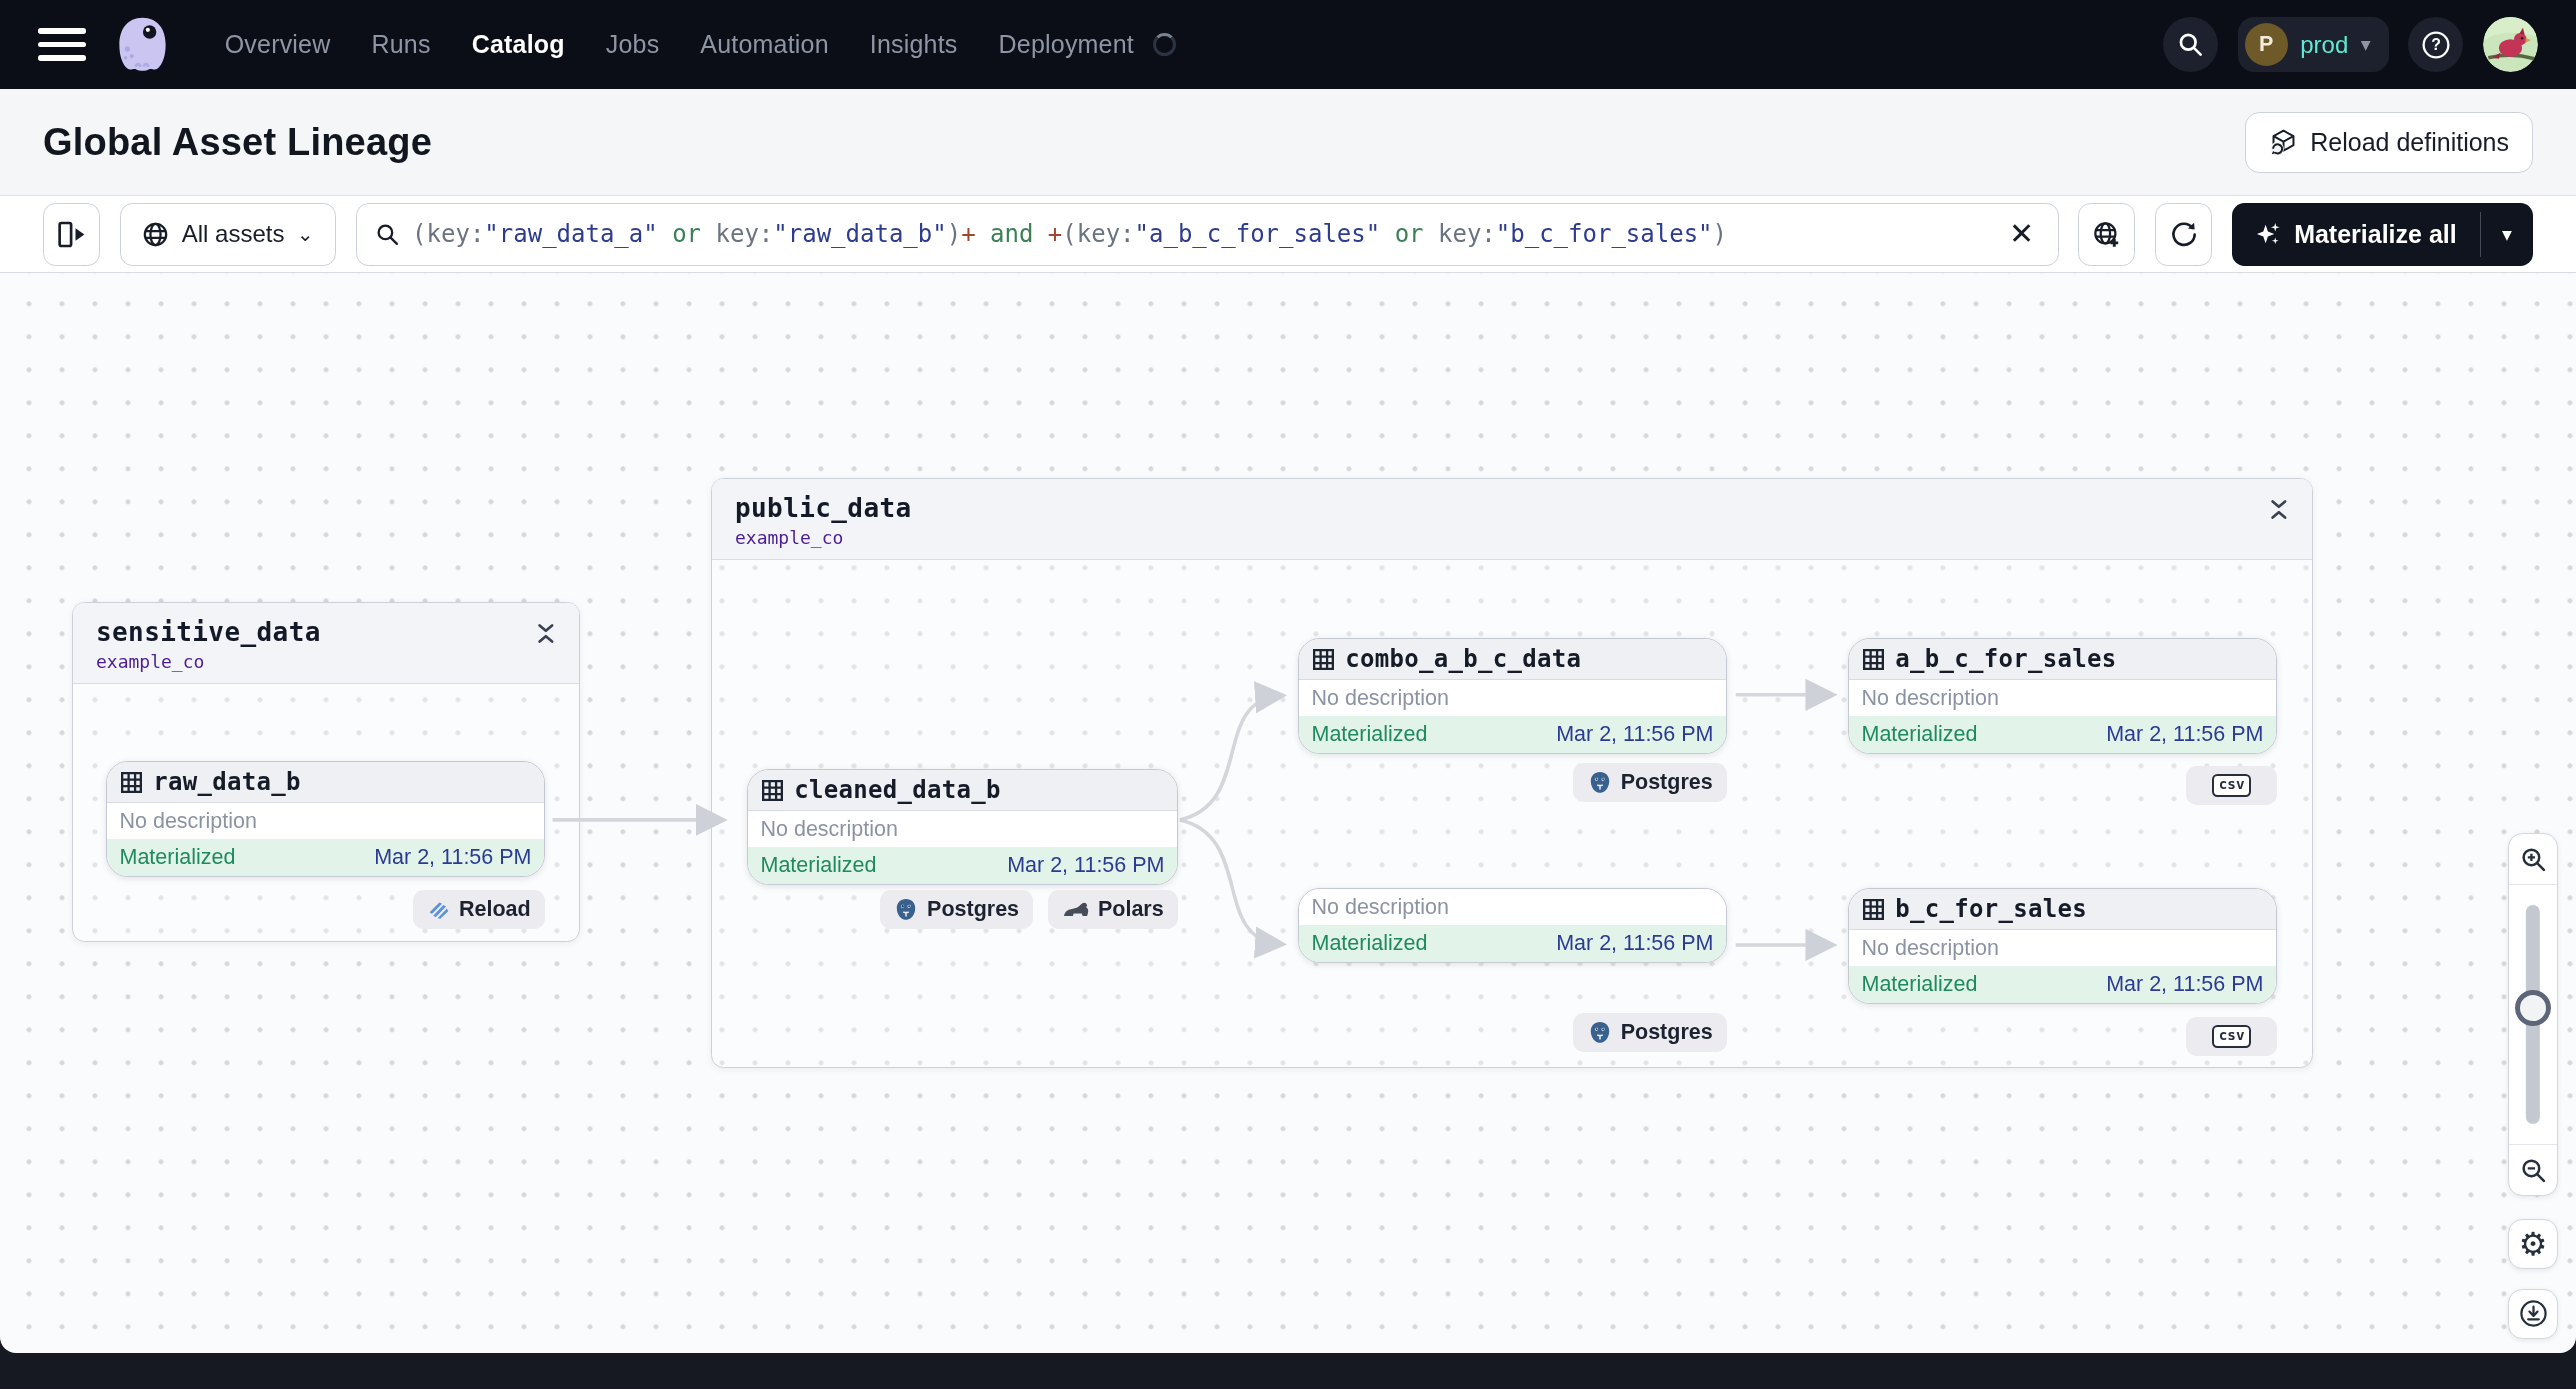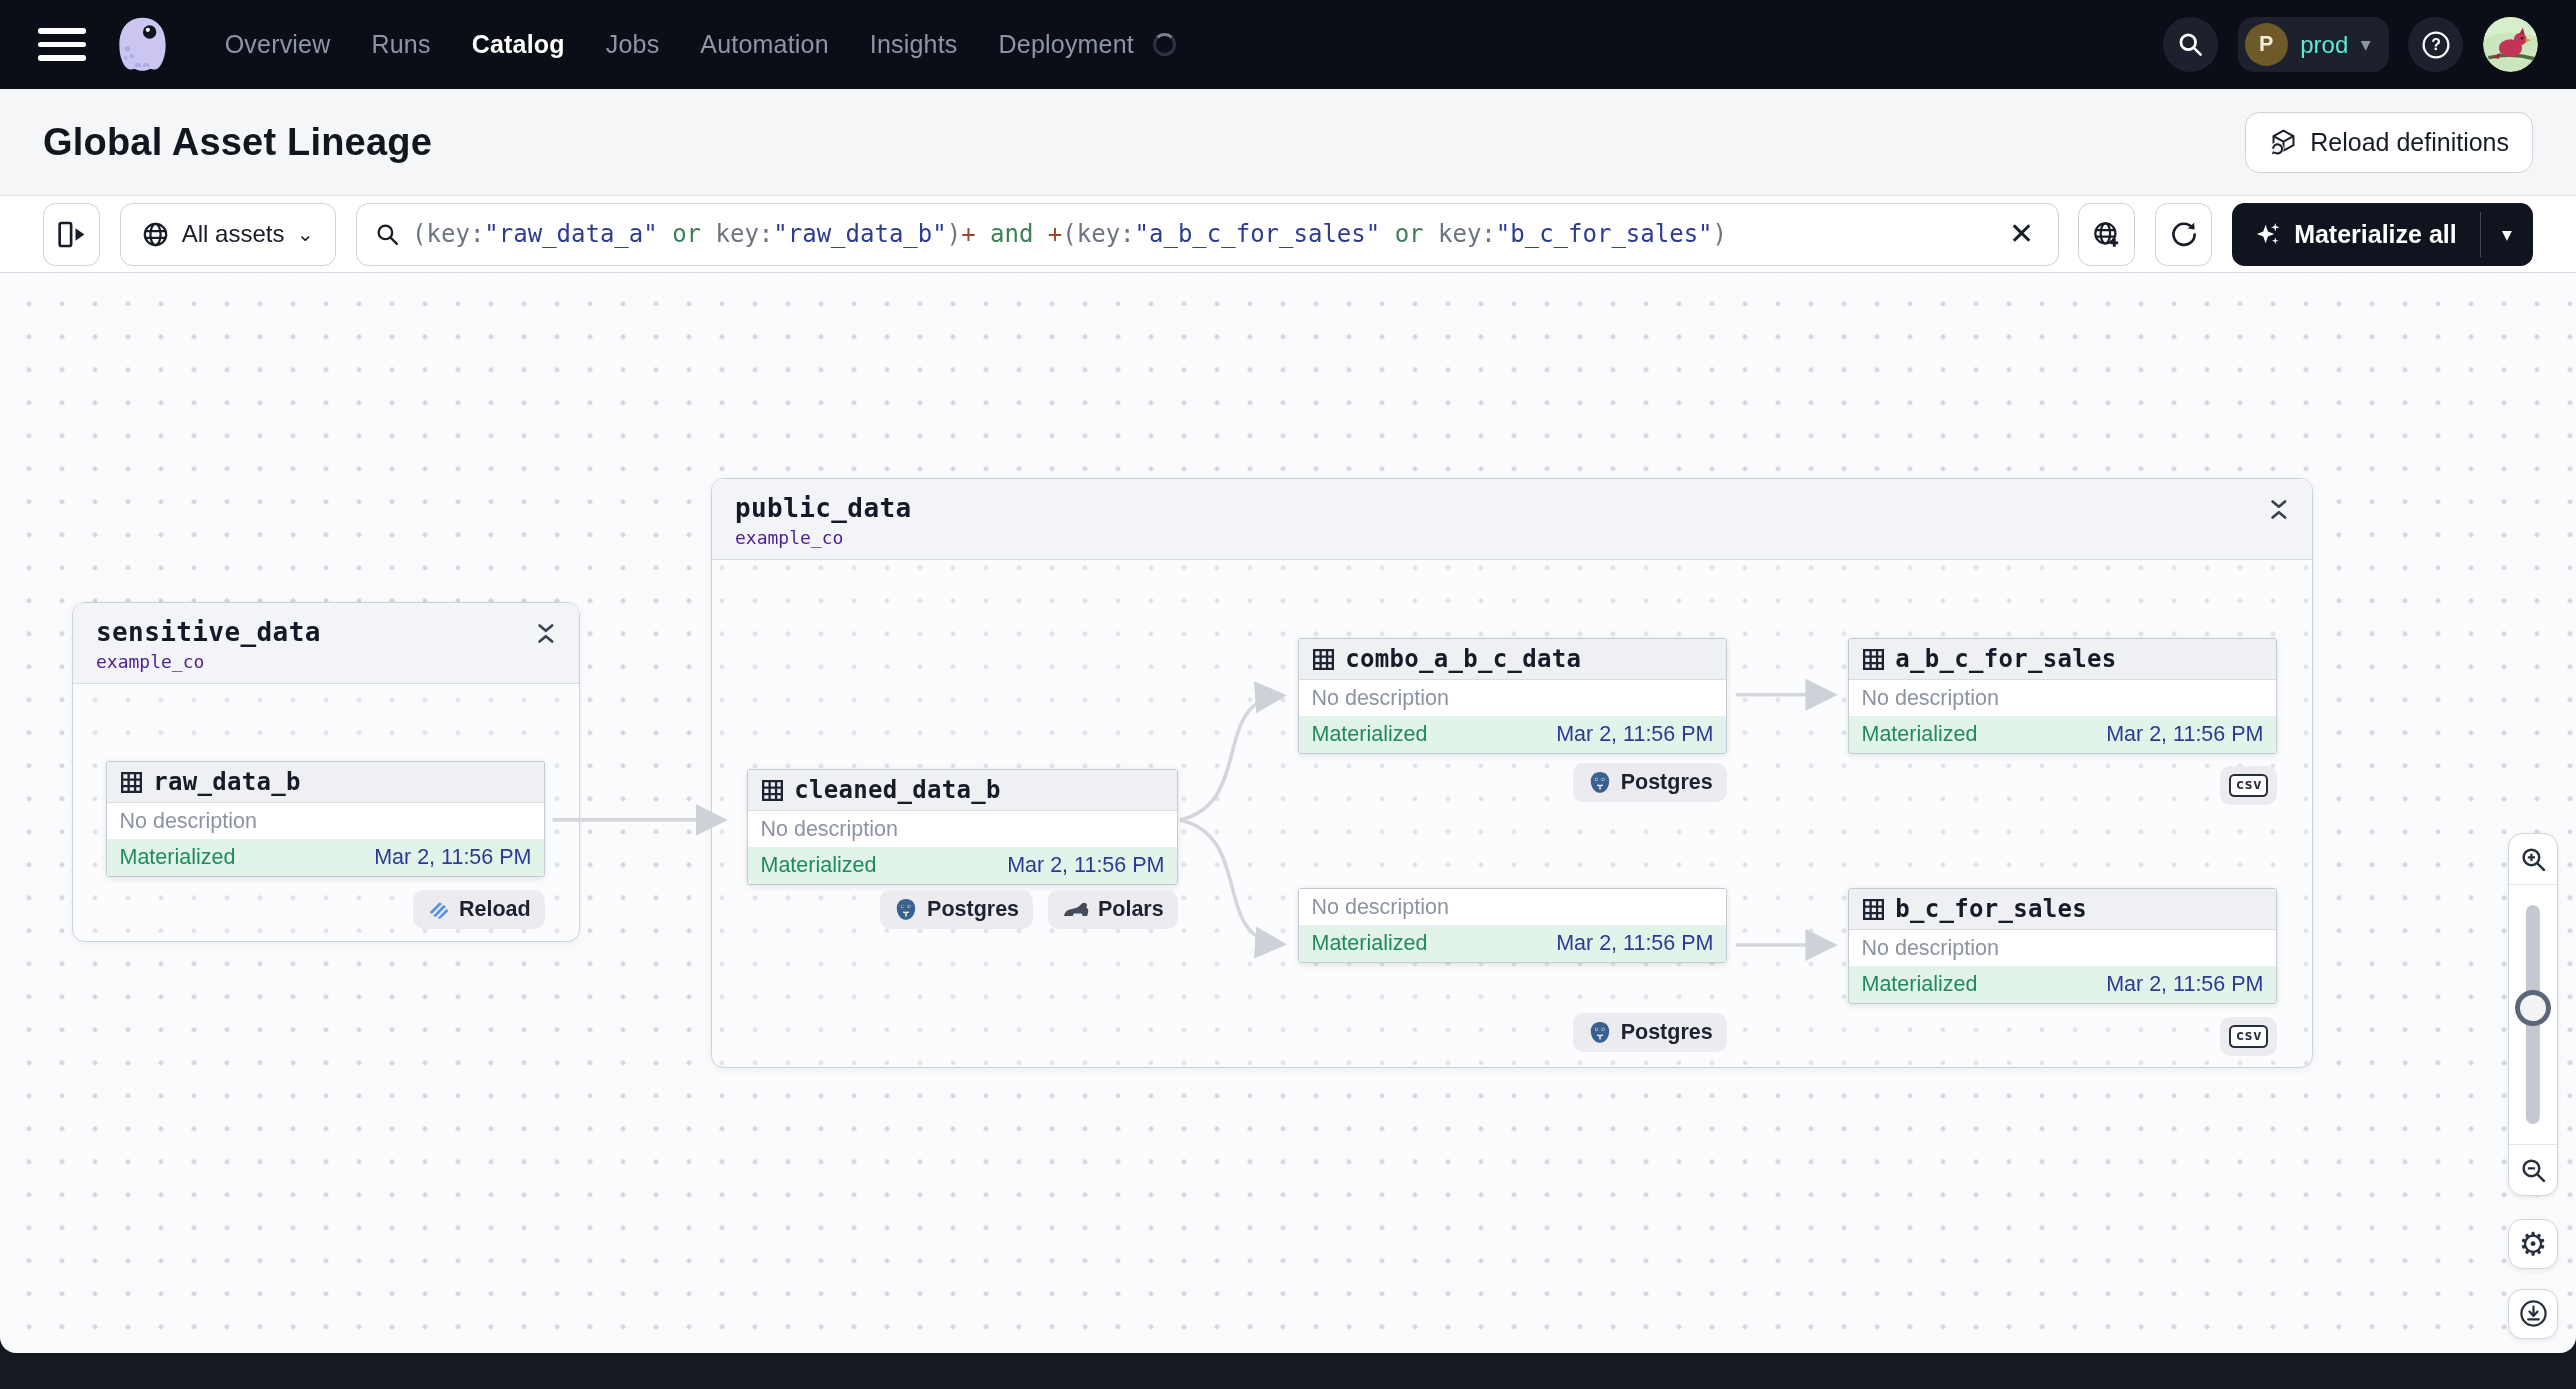--- a/index.html
+++ b/index.html
@@ -90,41 +90,41 @@
   }
   .group-header {
     background:#f3f4f7; border-bottom:1.3px solid #d9dce2; border-radius:10.7px 10.7px 0 0;
     padding:14.3px 23px 10.7px 23px; display:flex; justify-content:space-between; align-items:flex-start;
   }
   .g-title { font-size:26px; font-weight:700; color:#141927; letter-spacing:0.4px; }
   .g-sub { font-size:18px; color:#4c1d95; margin-top:3.6px; }
   .collapse-btn { cursor:pointer; padding:5.4px; margin:-1.8px -5.4px 0 0; }
 
   .asset-node {
-    position:absolute; border:1.3px solid #c5c9d3; border-radius:3px; background:#fff;
+    position:absolute; border:1.3px solid #c5c9d3; border-radius:22px; background:#fff;
     box-shadow:0 1.8px 6.3px rgba(15,20,35,.10); z-index:3; overflow:hidden; cursor:pointer;
   }
   .an-header {
     background:#eef0f3; border-bottom:0.9px solid #d8dbe1; height:41px;
     display:flex; align-items:center; gap:10.7px; padding:0 12.5px;
   }
   .an-name { font-size:24px; font-weight:700; color:#161b28; letter-spacing:0.3px; }
   .an-desc { height:36px; display:flex; align-items:center; padding:0 12.5px; font-size:21.5px; color:#8b93a3; background:#fff; }
   .an-footer {
     height:37px; background:#e2f3e9; display:flex; align-items:center; justify-content:space-between; padding:0 12.5px;
   }
   .an-status { font-size:21.5px; color:#1f8a5c; }
   .an-ts { font-size:21.5px; color:#2b3a93; }
 
   .badge-row { position:absolute; display:flex; gap:14.3px; z-index:3; }
   .badge {
     height:39px; background:#ececf0; border-radius:10.7px; display:flex; align-items:center;
     gap:9px; padding:0 14.3px; font-size:21.5px; font-weight:700; color:#1c2230;
   }
-  .badge.icon-only { padding:0 9px; }
+  .badge.icon-only { padding:0 26px; }
   .csv-chip { border:2.2px solid #272e3d; border-radius:5.4px; background:#fff; color:#272e3d;
     font-size:14.3px; font-weight:700; padding:0.9px 4.5px 1.8px 4.5px; line-height:1.2; font-family:"DejaVu Sans Mono",monospace; }
 
   
   .side-controls { position:absolute; right:18px; z-index:5; }
   .zoom-panel {
     width:50px; background:#fff; border:1.3px solid #d2d6dd; border-radius:14.3px; overflow:hidden;
     box-shadow:0 1.8px 5.4px rgba(15,20,35,.08);
   }
   .zp-btn { height:50px; display:flex; align-items:center; justify-content:center; cursor:pointer; }

